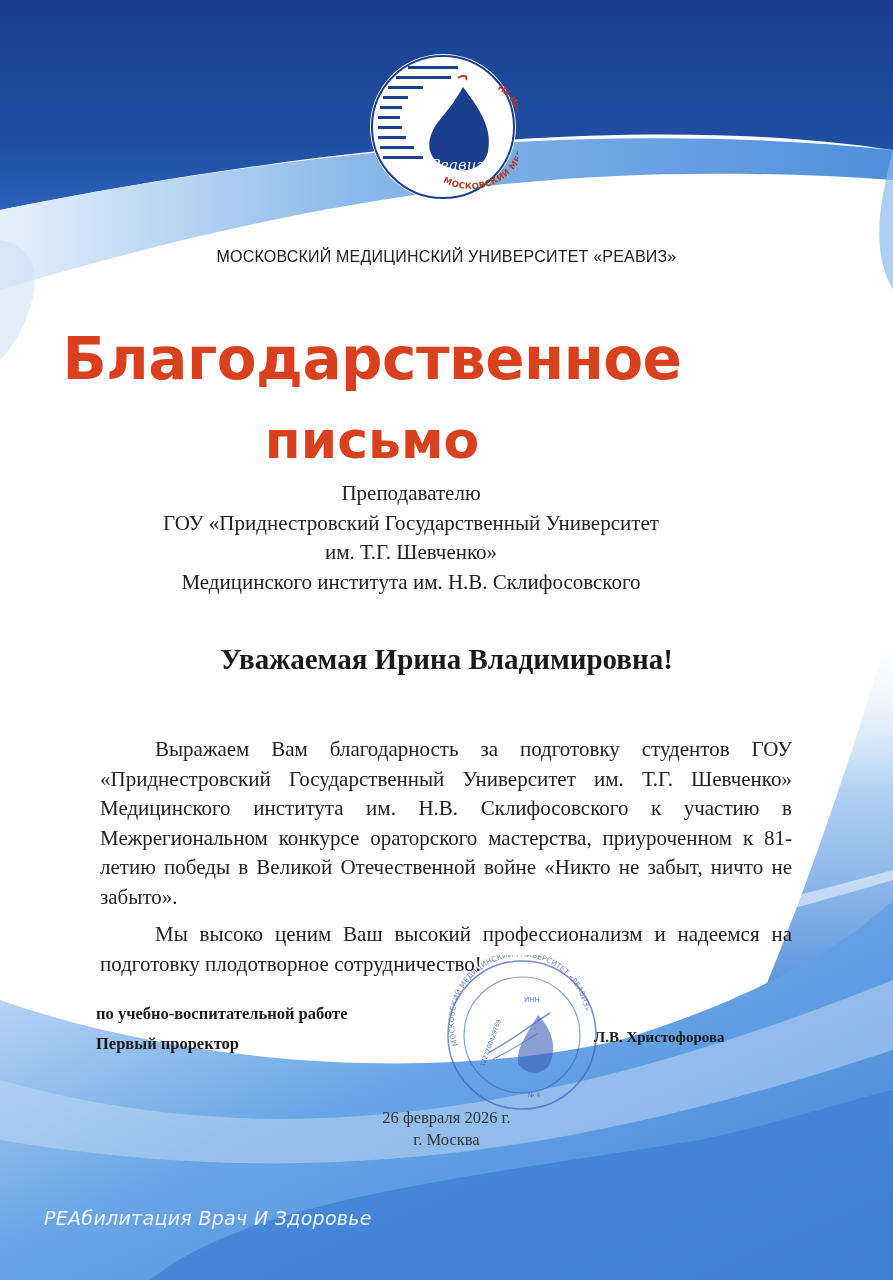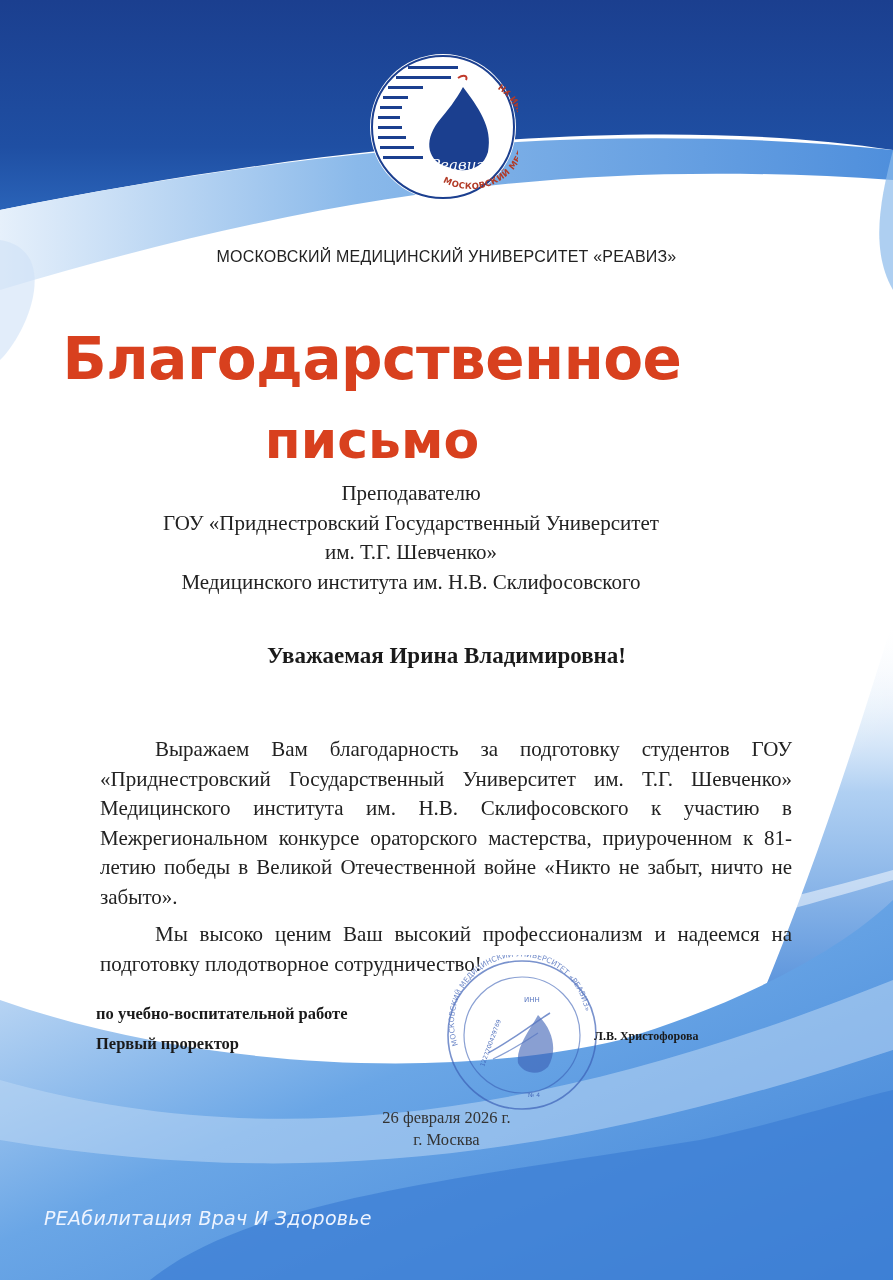--- a/index.html
+++ b/index.html
@@ -21,34 +21,34 @@
     }
     .title-1 { top: 325px; font-size: 58px; letter-spacing: -0.5px; }
     .title-2 { top: 410px; font-size: 52px; }
 
     .recipient {
       position: absolute; left: 0; width: 822px; top: 479px; text-align: center;
       font-size: 21px; line-height: 29.5px; color: #222;
     }
     .greeting {
       position: absolute; left: 0; width: 893px; top: 643px; text-align: center;
-      font-size: 23px; font-weight: bold; color: #1a1a1a;
+      font-size: 29px; font-weight: bold; color: #1a1a1a;
     }
     .body-text {
       position: absolute; left: 100px; width: 692px; top: 703px;
       font-size: 21px; line-height: 29.5px; text-align: justify; color: #222; margin-top: 32px;
     }
     .body-text p { text-indent: 55px; }
     .body-text p + p { margin-top: 8px; }
 
     .sign-title {
       position: absolute; left: 96px; top: 999px; font-size: 16.5px; font-weight: bold; line-height: 30px; color: #1a1a1a;
     }
     .sign-name {
-      position: absolute; left: 594px; top: 1029px; font-size: 12px; font-weight: bold; color: #1a1a1a;
+      position: absolute; left: 594px; top: 1029px; font-size: 15px; font-weight: bold; color: #1a1a1a;
     }
     .stamp { position: absolute; left: 438px; top: 955px; width: 168px; height: 160px; opacity: 0.85; }
 
     .date {
       position: absolute; left: 0; width: 893px; top: 1107px; text-align: center;
       font-size: 16.5px; line-height: 22px; color: #333;
     }
     .motto {
       position: absolute; left: 0; width: 893px; top: 1207px; text-align: left;
       font-family: "DejaVu Sans", "Liberation Sans", sans-serif; font-style: italic; font-size: 19px; color: #eef4ff;

